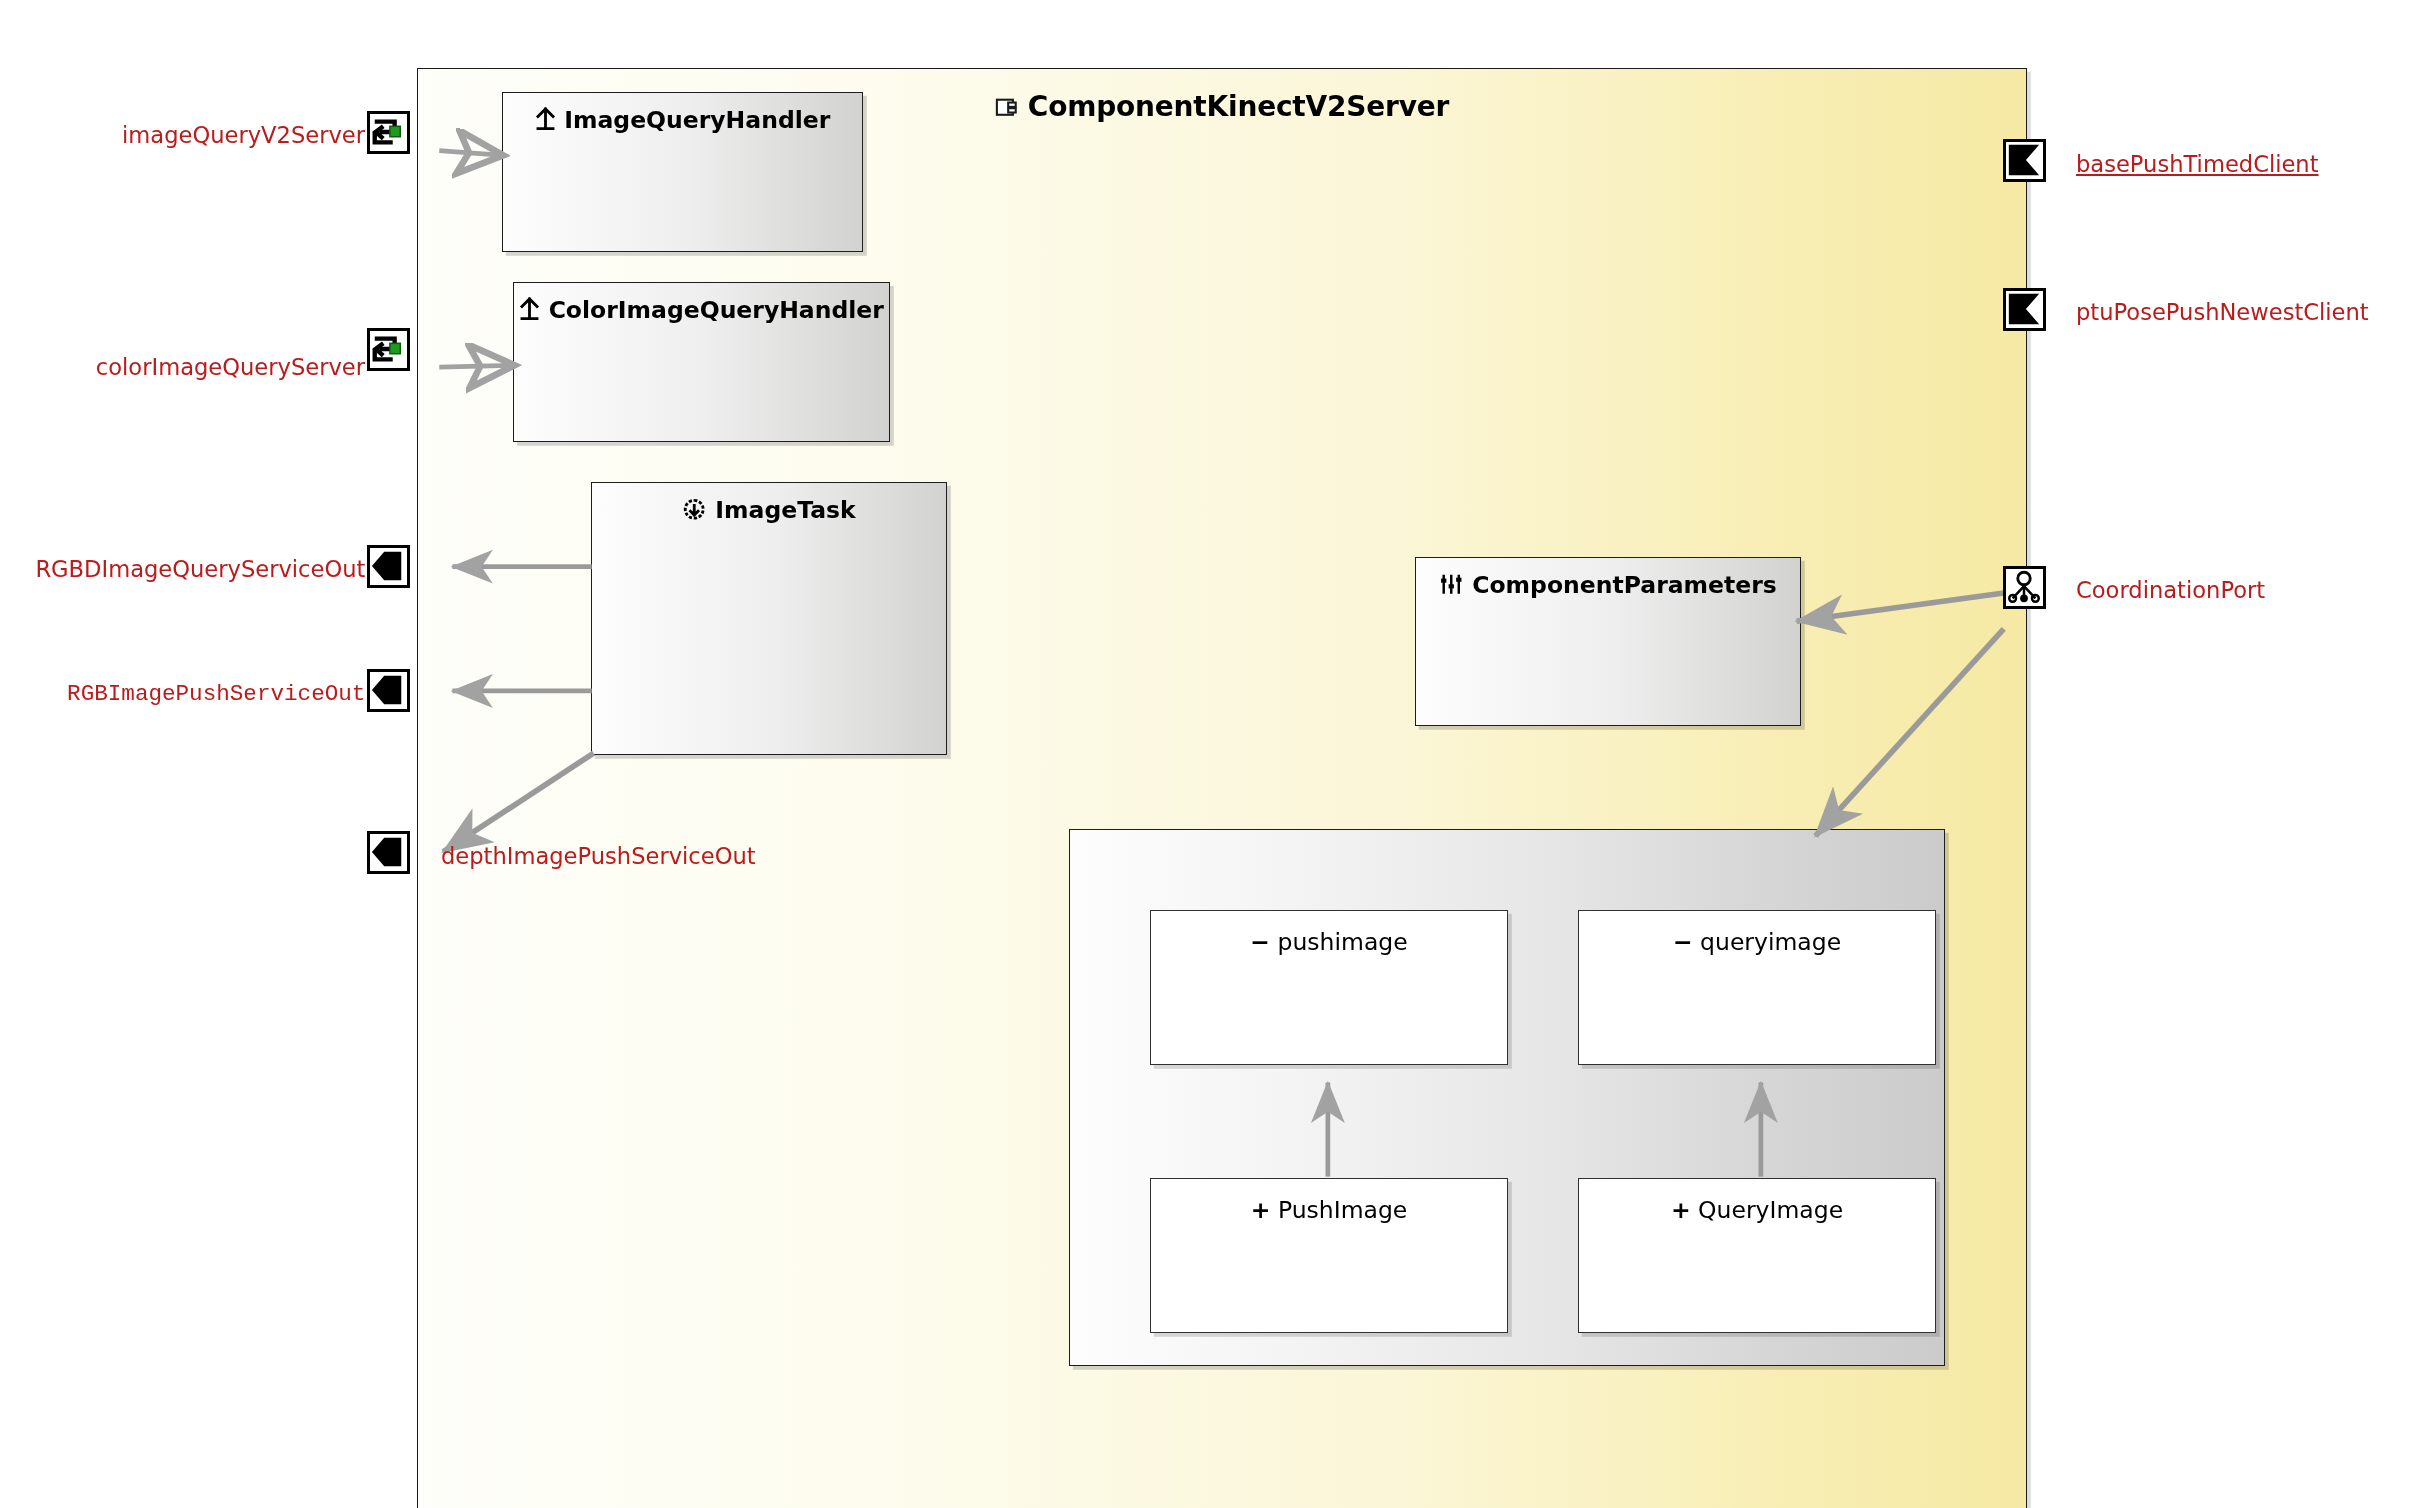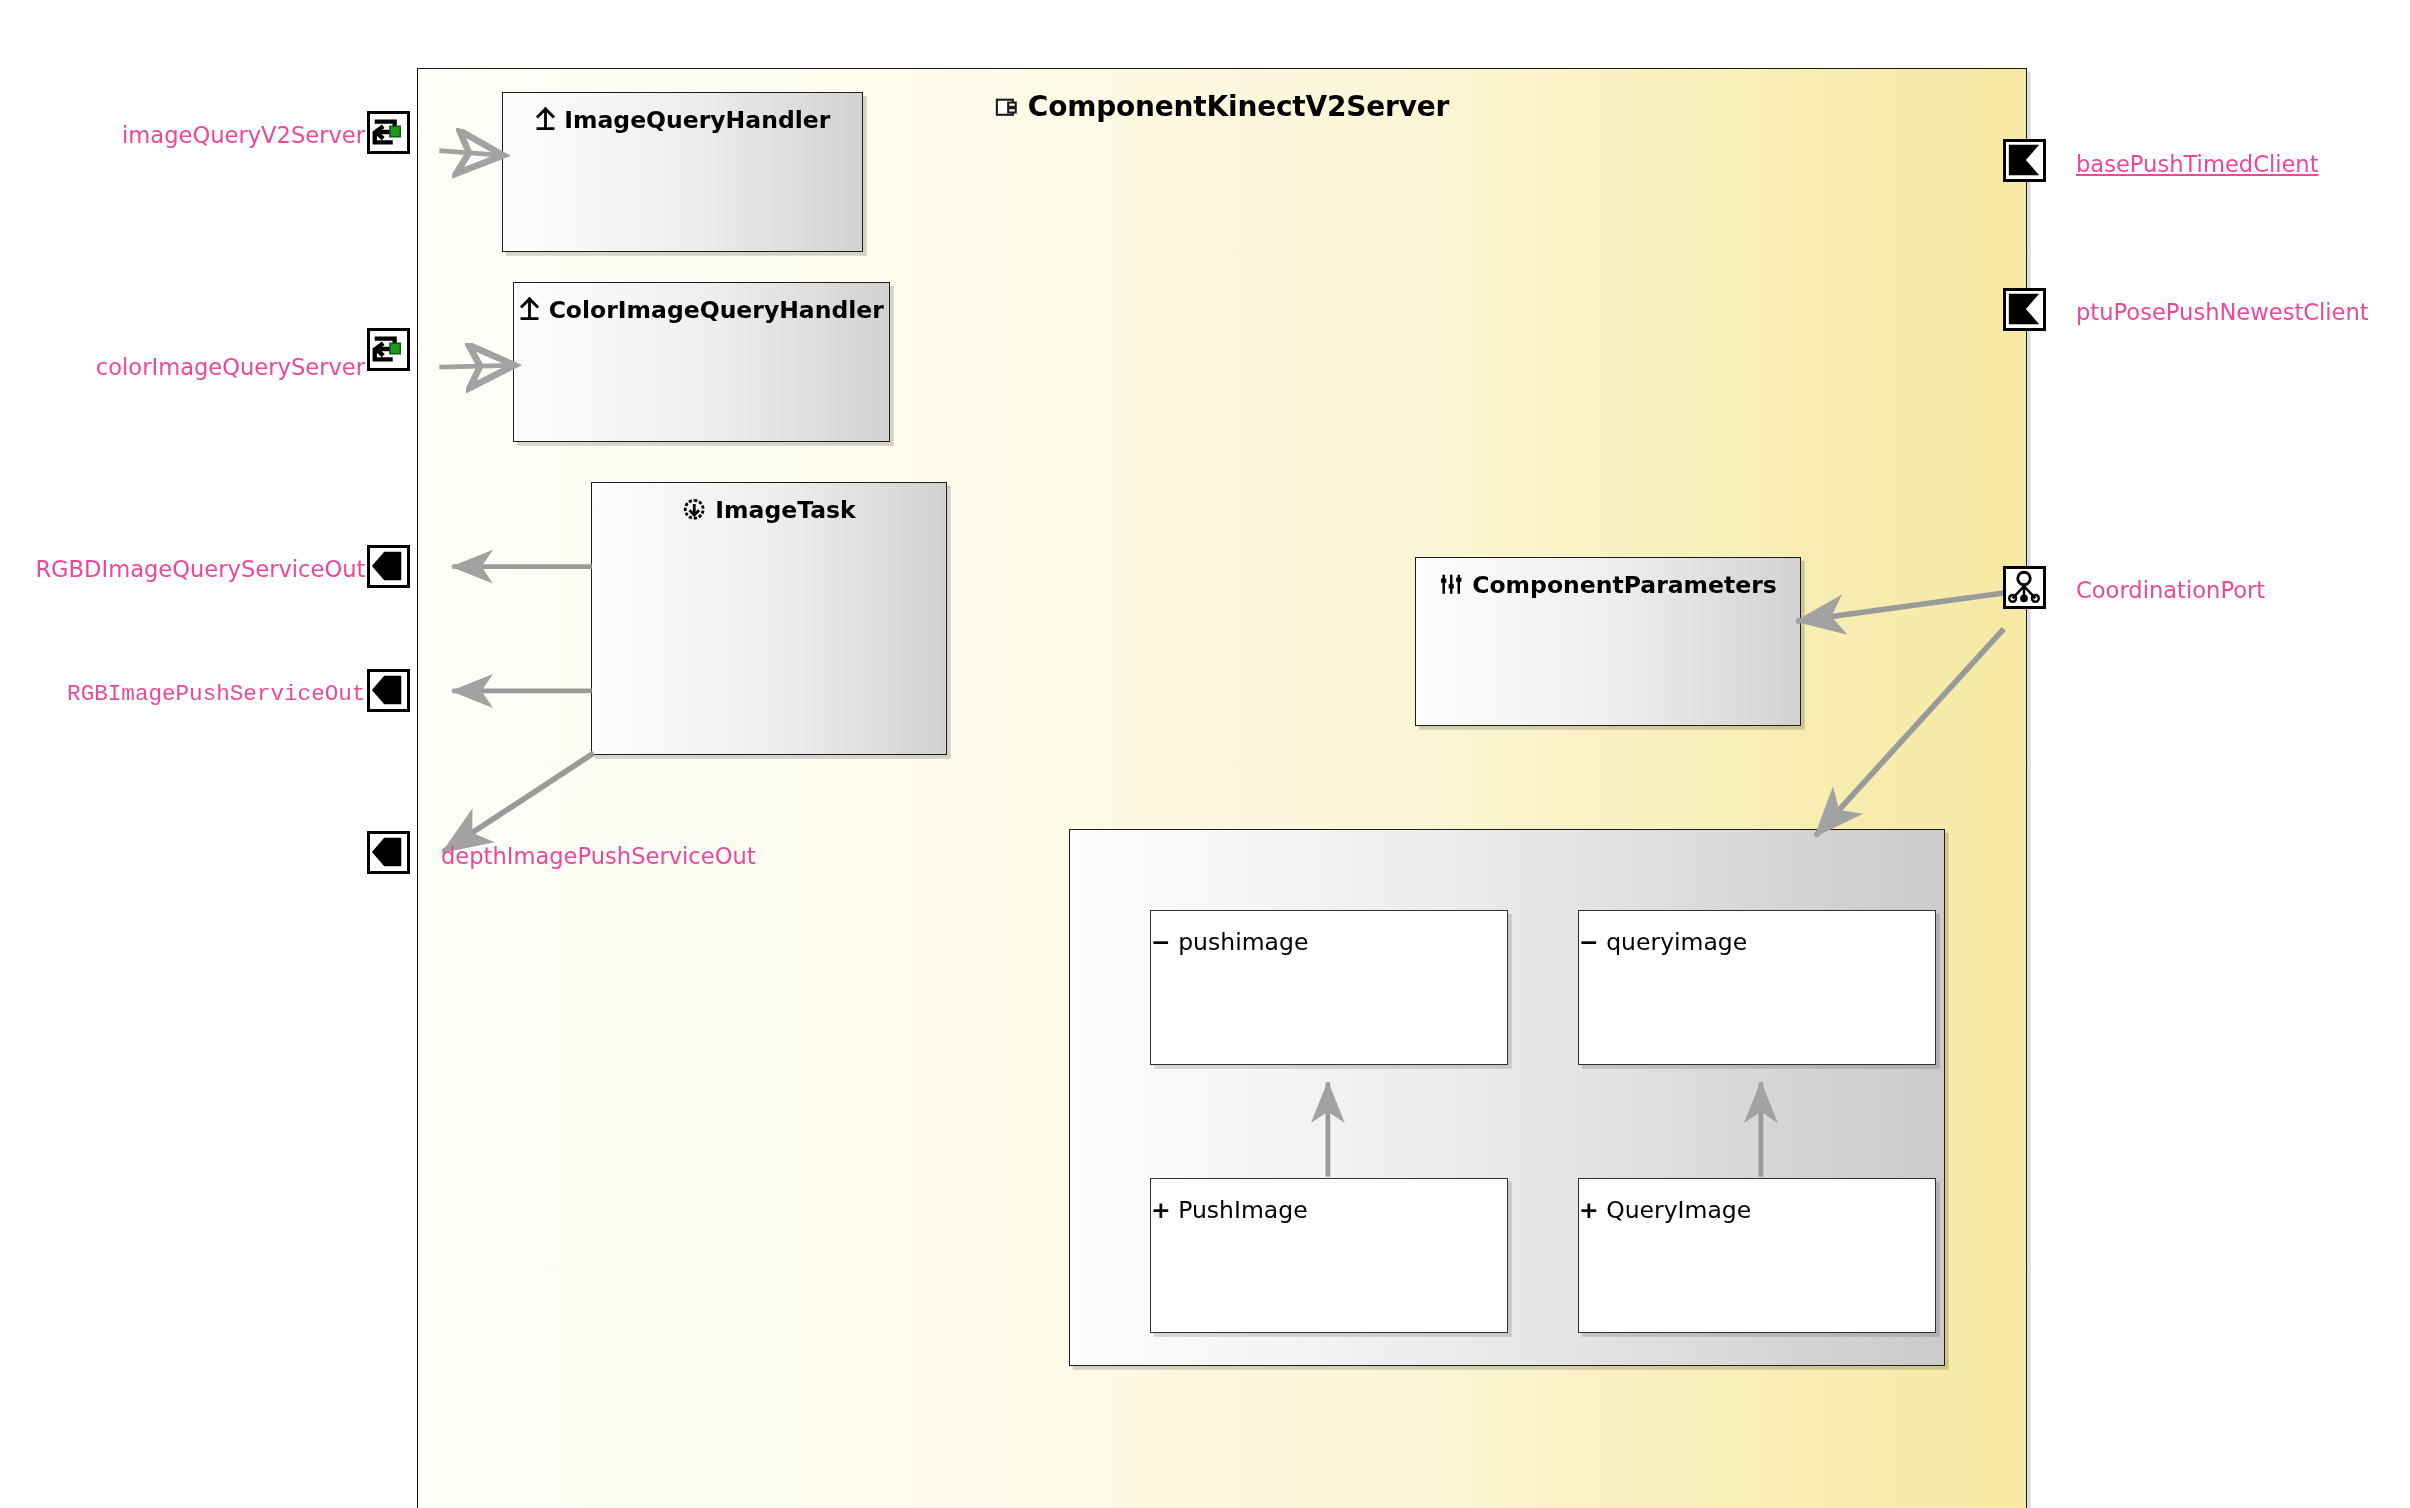--- a/index.html
+++ b/index.html
@@ -90,20 +90,21 @@
   .mode-leaf {
     position: absolute;
     border: 1.9px solid #303030;
     background: #ffffff;
     box-shadow: 3.8px 3.8px 0 rgba(0,0,0,0.14);
   }
   .mode-leaf .leaf-label {
     position: absolute;
     left: 0; top: 17px;
     width: 100%;
+    text-align: center;
     font-size: 23.5px;
     color: #000;
     white-space: nowrap;
   }
   .mode-leaf .leaf-label .sig {
     font-weight: bold;
     margin-right: 7.5px;
     display: inline-block;
   }
 
@@ -112,21 +113,21 @@
     position: absolute;
     width: 43px; height: 43px;
     border: 3.8px solid #000;
     background: #ffffff;
     z-index: 30;
   }
   .port svg { display: block; }
   .port-label {
     position: absolute;
     font-size: 22.6px;
-    color: #ec4899;
+    color: #b91c1c;
     white-space: nowrap;
     z-index: 29;
   }
   .port-label.right-of { text-align: left; }
   .port-label.left-of  { text-align: right; }
 
   
   #wires {
     position: absolute;
     left: 0; top: 0;

